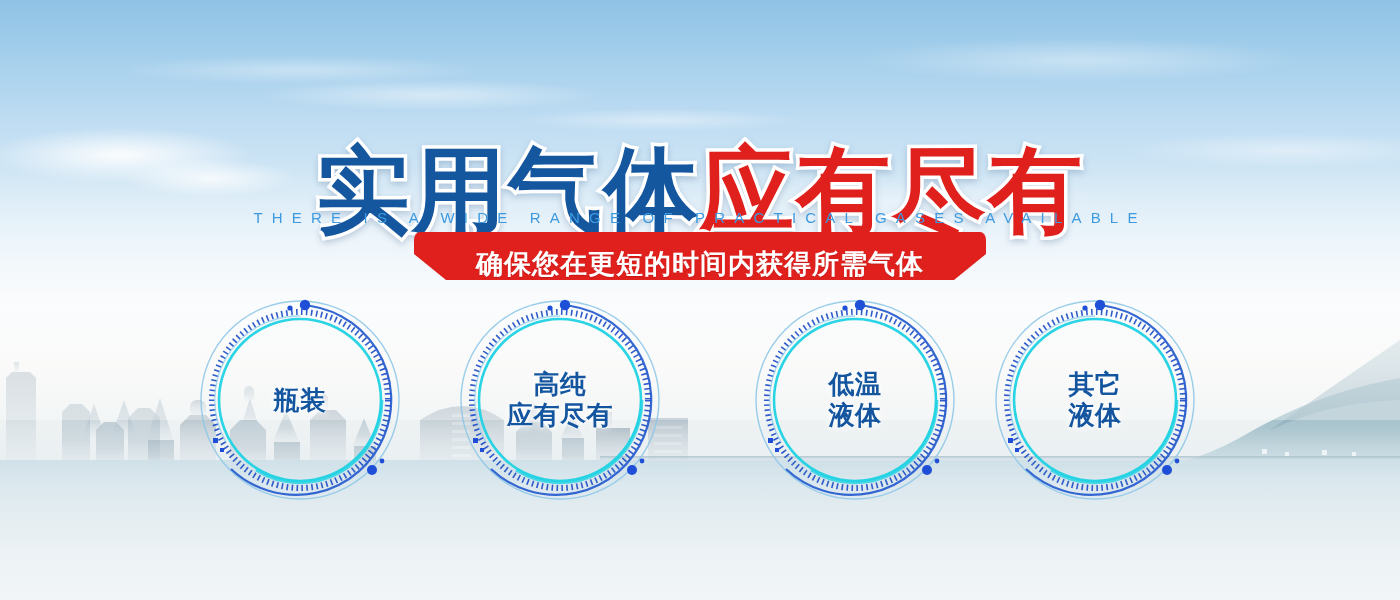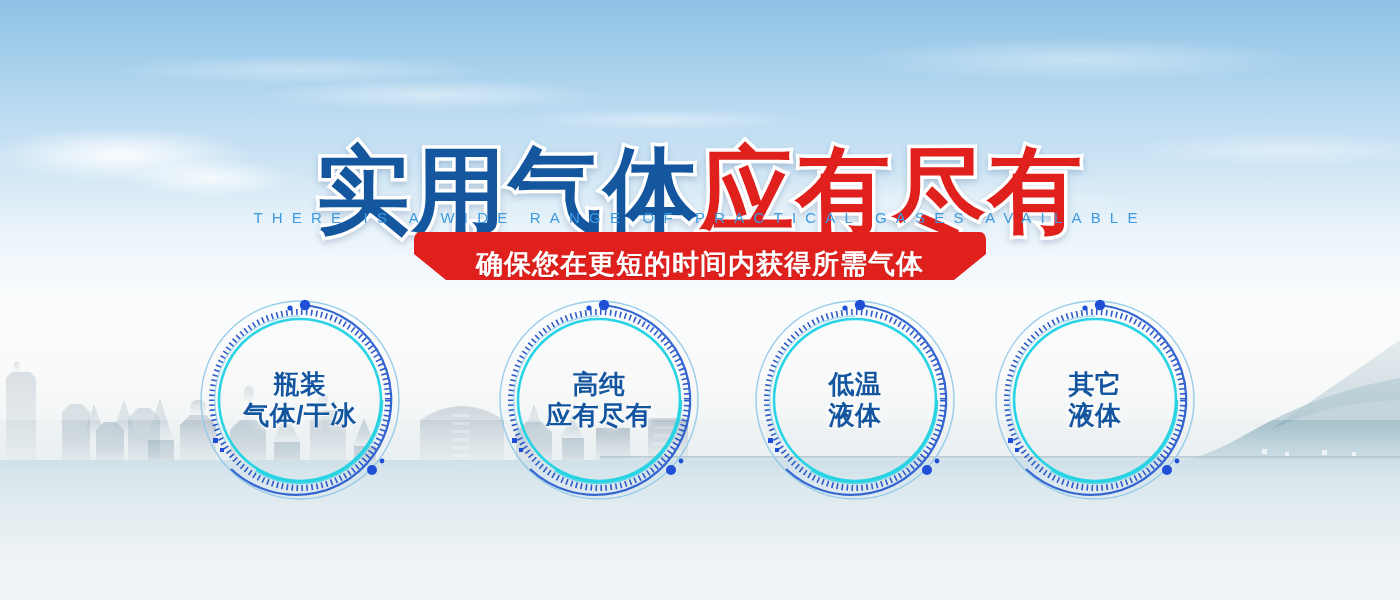--- a/index.html
+++ b/index.html
@@ -237,25 +237,24 @@
           <circle cx="109" cy="9" r="5.2"></circle>
           <circle cx="94" cy="12" r="2.6"></circle>
           <rect x="17" y="142" width="5" height="5"></rect>
           <rect x="24" y="152" width="4" height="4"></rect>
           <circle cx="176" cy="174" r="5"></circle>
           <circle cx="186" cy="165" r="2.4"></circle>
         </g>
       </svg>
       <div class="circle-label">
         <span>瓶装</span>
-        <span>气体/干冰</span>
       </div>
     </div>
 
-    <div class="circle" style="left:495px">
+    <div class="circle" style="left:456px">
       <svg viewBox="0 0 208 208" aria-hidden="true">
         <g fill="none">
           <circle cx="104" cy="104" r="99" stroke="#8fc8e8" stroke-width="1.4" opacity=".9"></circle>
           <path d="M104 9 A95 95 0 1 1 35 173" stroke="#2a5fd0" stroke-width="2.2" opacity=".95"></path>
           <circle cx="104" cy="104" r="88" stroke="#2553c8" stroke-width="6" stroke-dasharray="1.6 3.4" opacity=".95"></circle>
           <circle cx="104" cy="104" r="81" stroke="#1fd2e3" stroke-width="2.6" opacity=".95"></circle>
           <path d="M186 104 A82 82 0 0 1 60 174" stroke="#1fd2e3" stroke-width="2.8" opacity=".8"></path>
           <path d="M104 20 A84 84 0 0 0 30 146" stroke="#9ad2ee" stroke-width="1.3" opacity=".85"></path>
         </g>
         <g fill="#1f4fd6">

